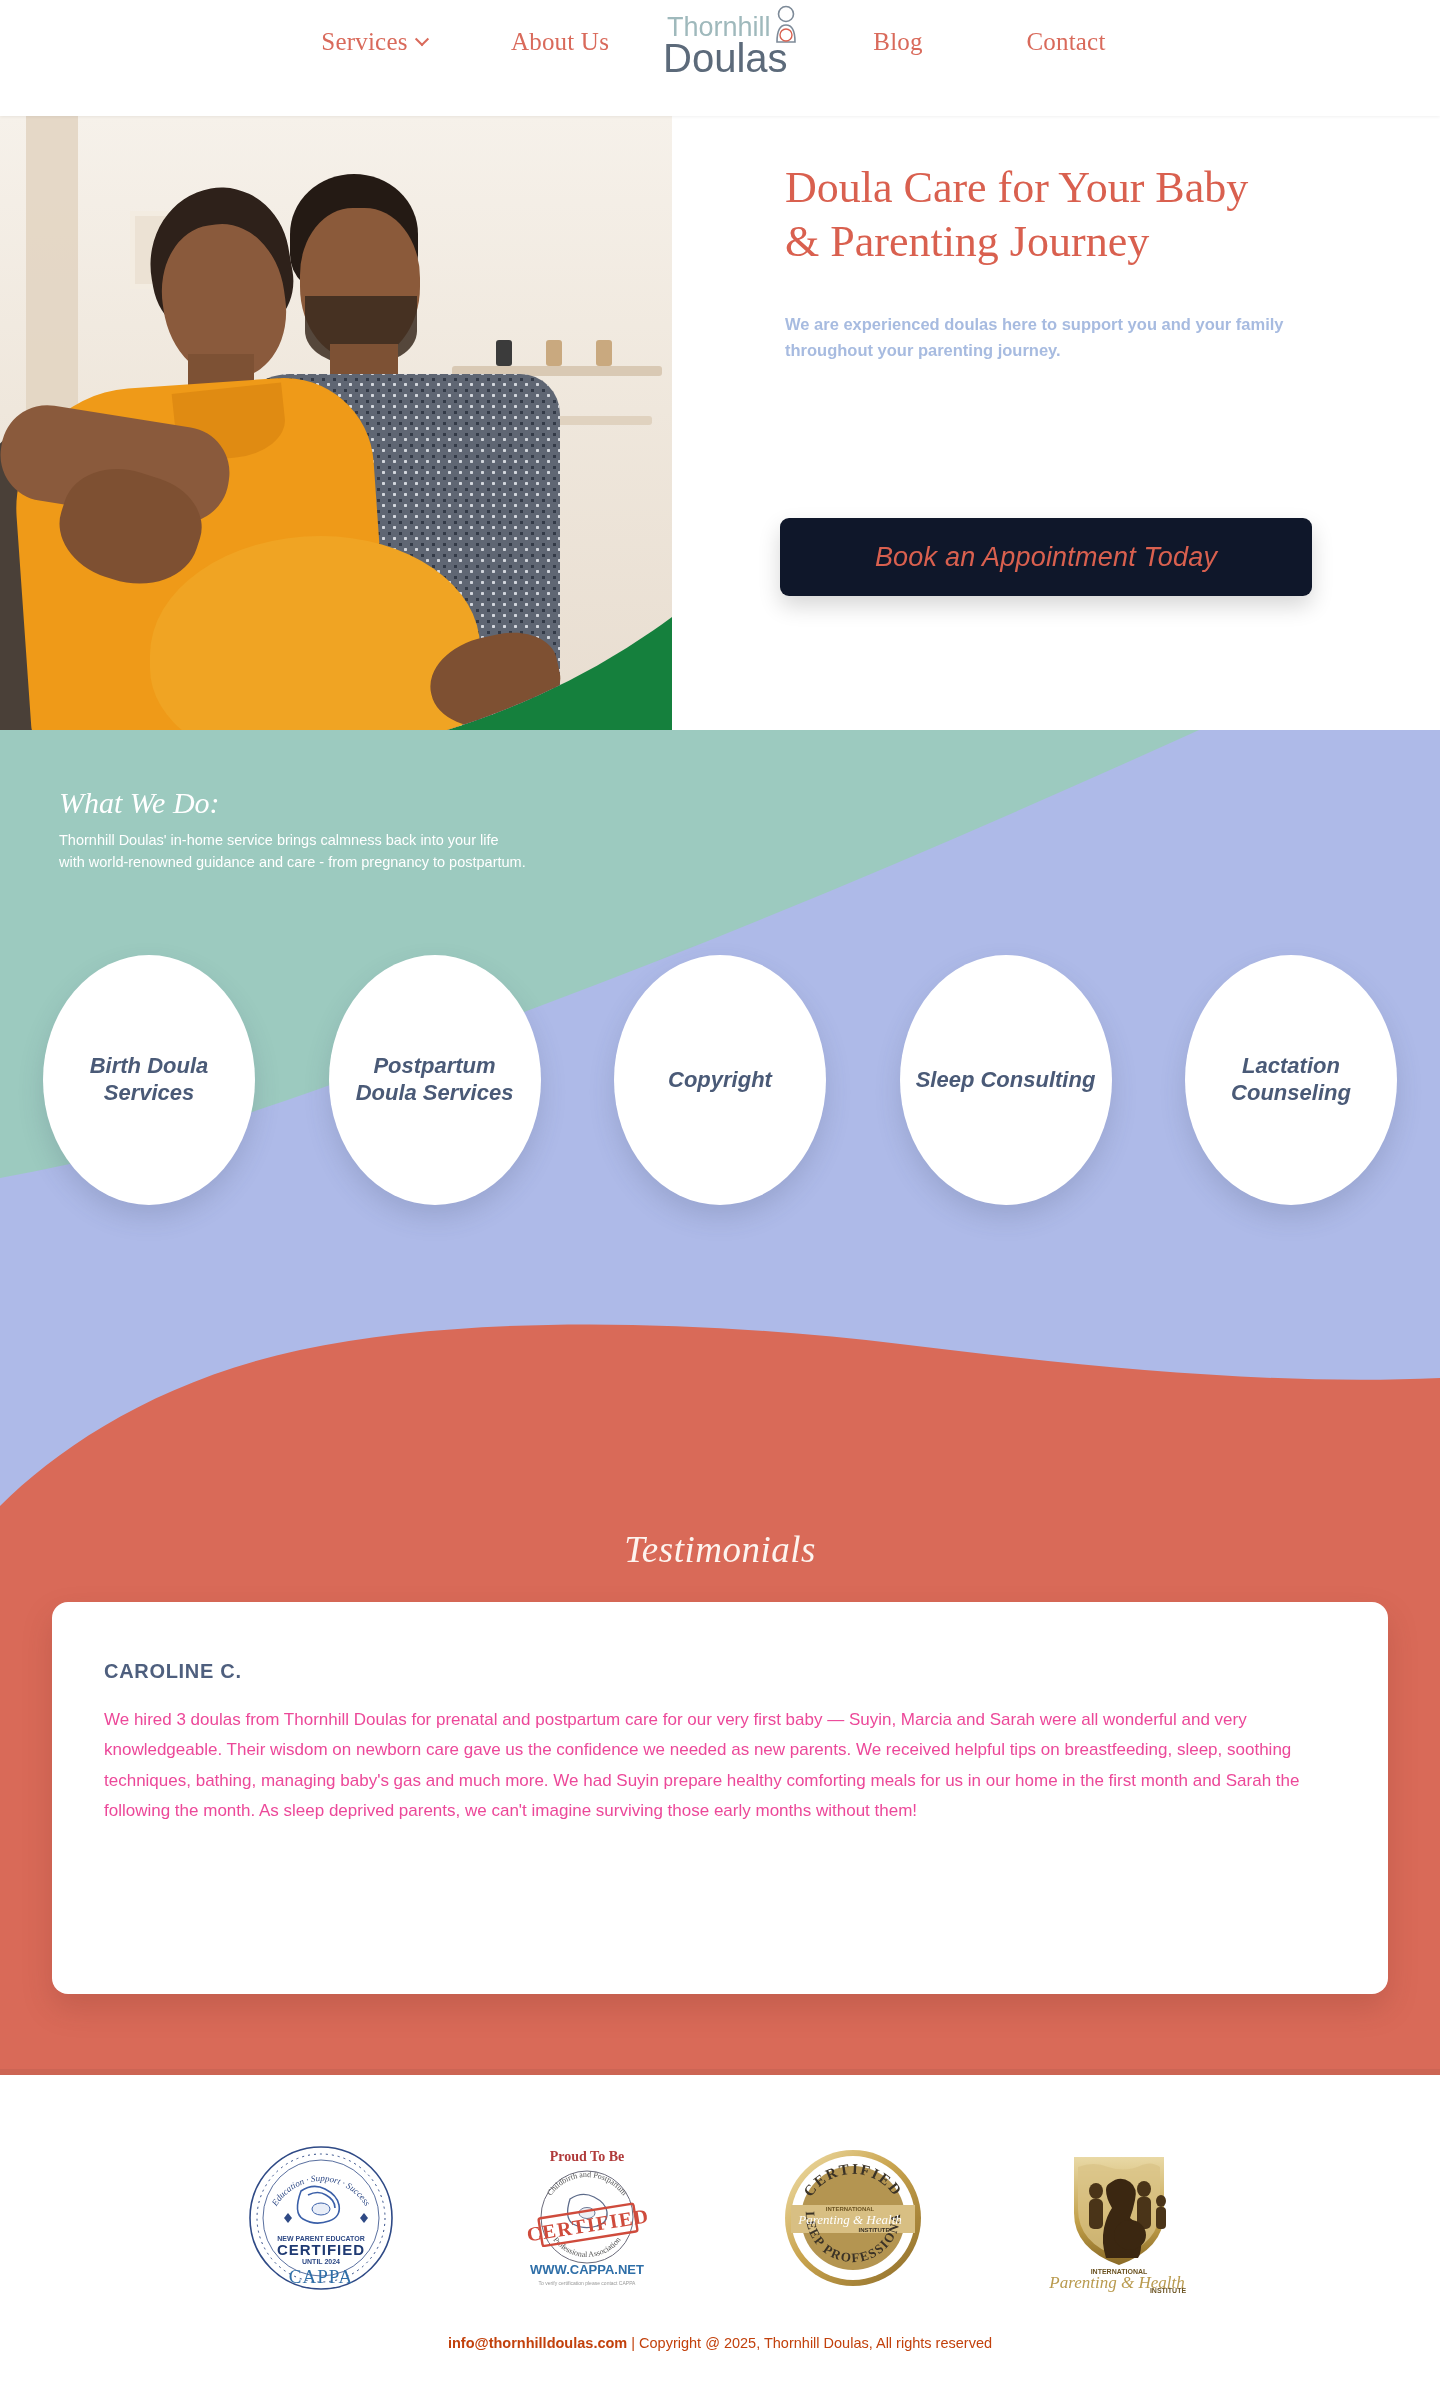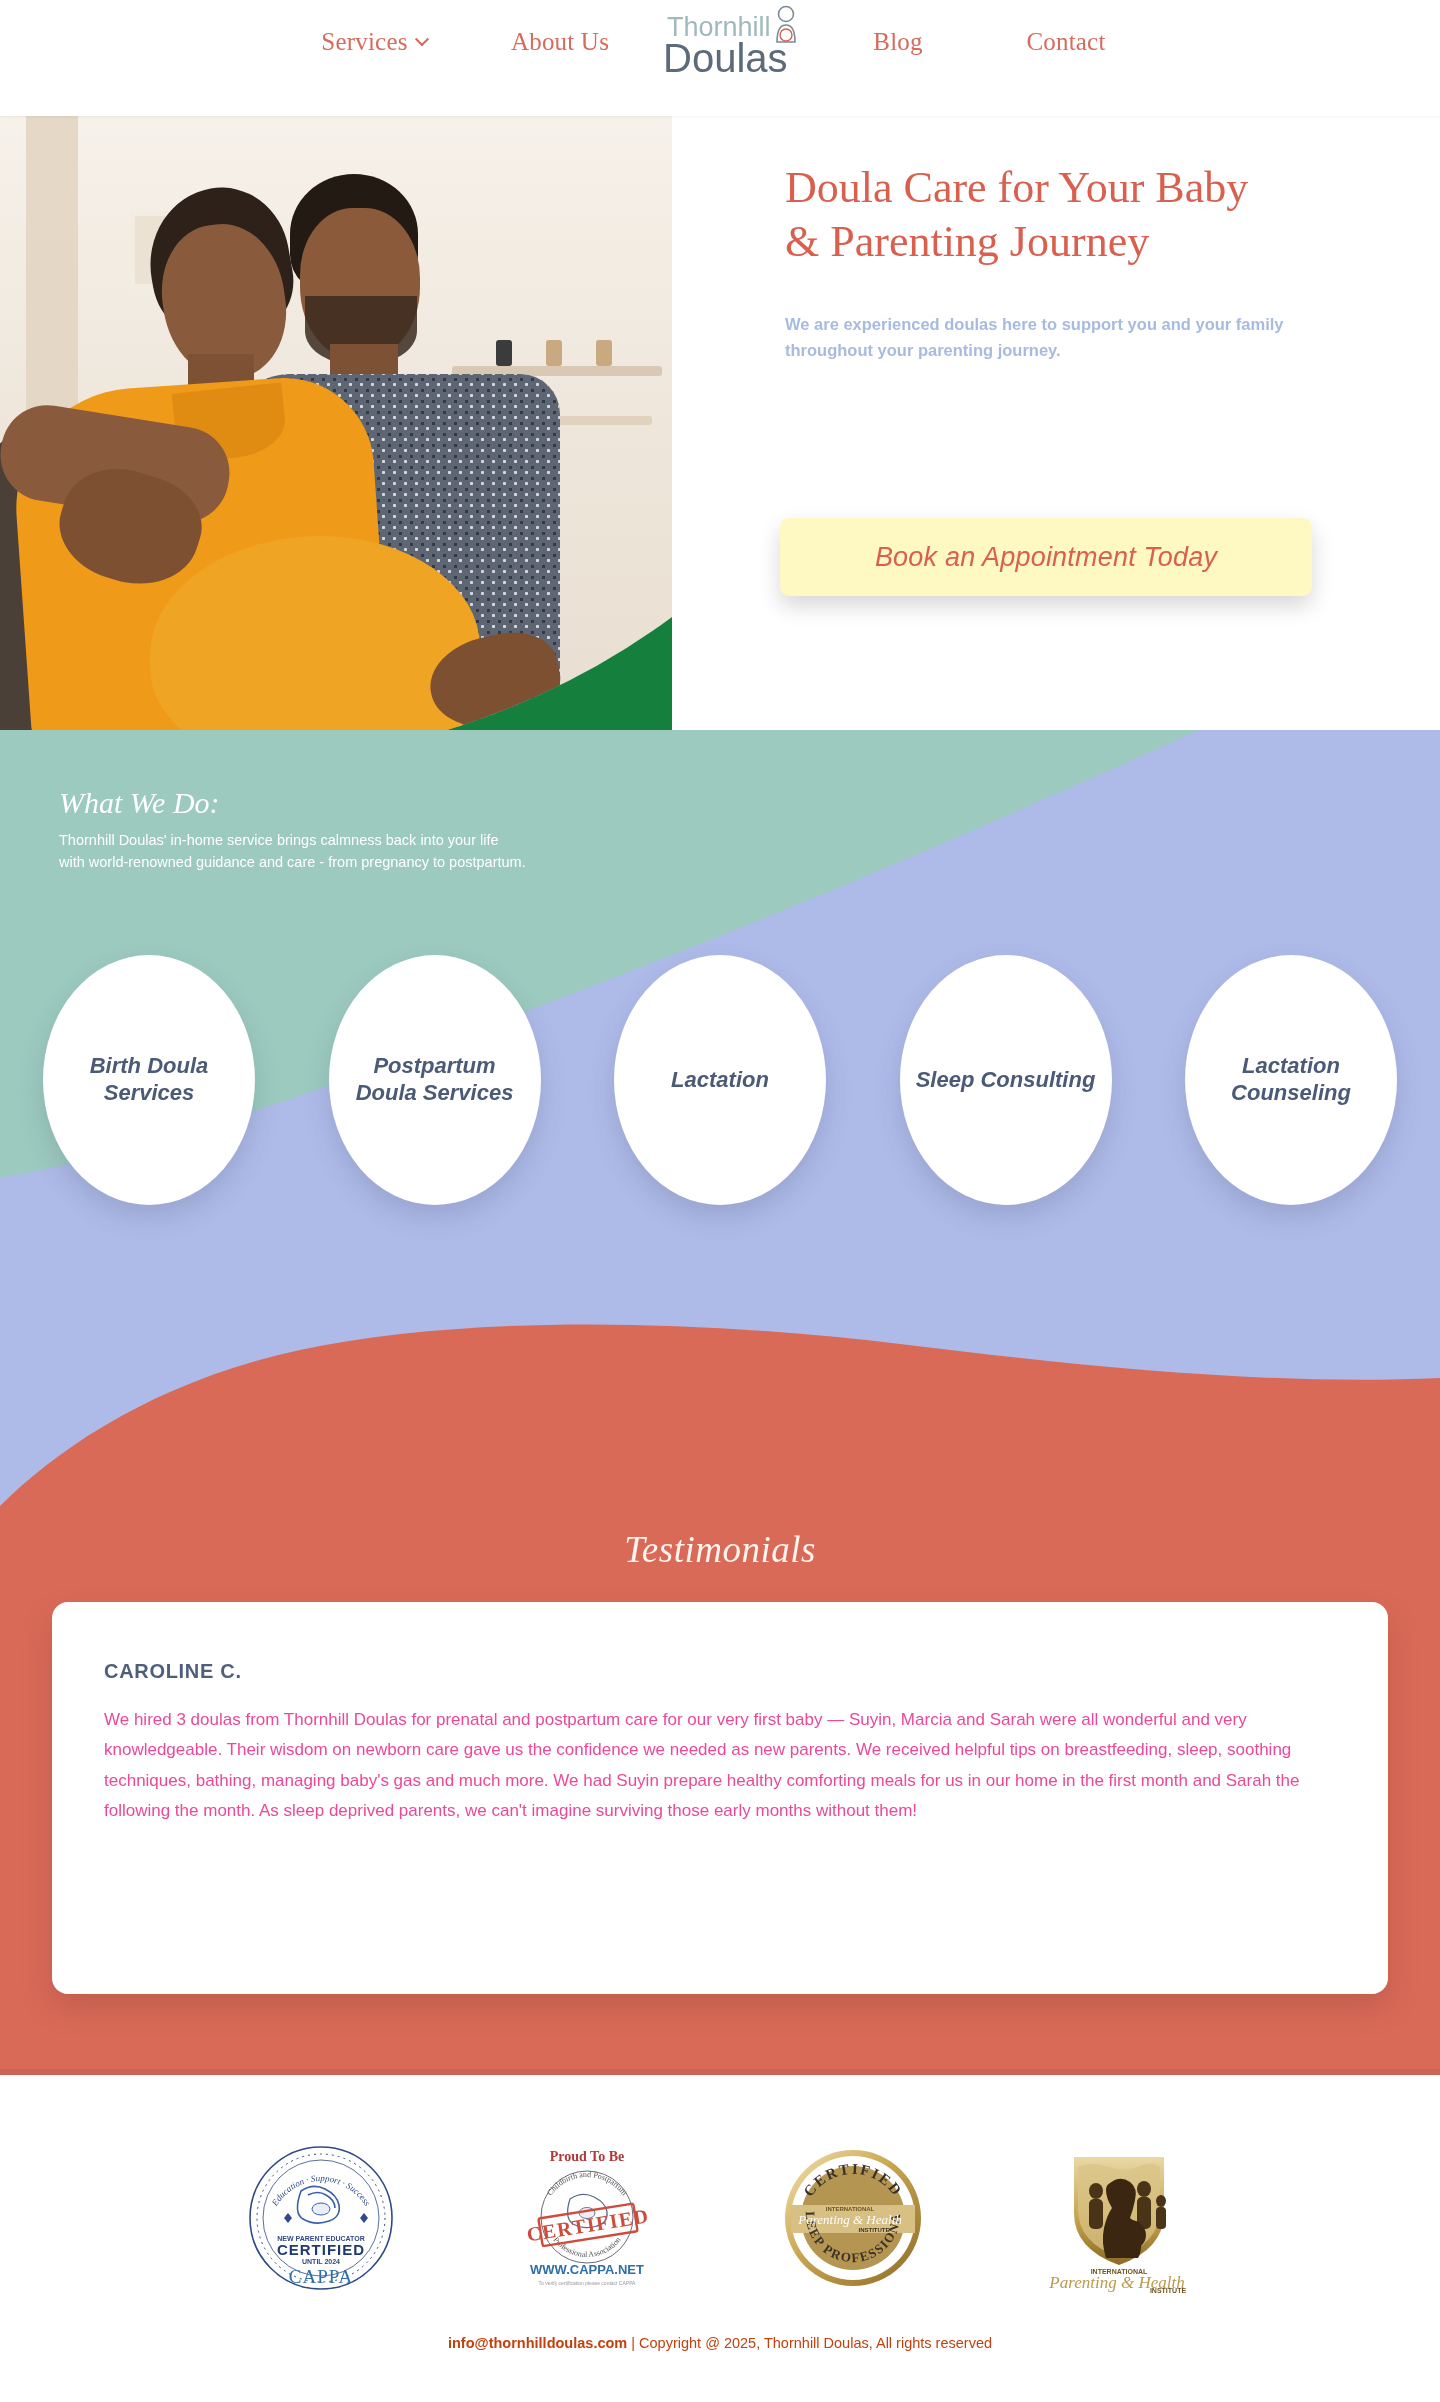--- a/index.html
+++ b/index.html
@@ -89,21 +89,21 @@
   }
   .hero-sub {
     position:absolute; left:113px; top:196px; width:600px;
     font-family:"Liberation Sans", sans-serif;
     font-size:16.5px; line-height:1.55; font-weight:700; color:#a7bbe0;
   }
 
   
   .cta {
     position:absolute; left:780px; top:518px; width:532px; height:78px;
-    background:#fef9c3; border-radius:9px; z-index:30;
+    background:#0f172a; border-radius:9px; z-index:30;
     display:flex; align-items:center; justify-content:center;
     box-shadow: 0 10px 22px rgba(0,0,0,0.16);
     cursor:pointer;
   }
   .cta span {
     font-family:"Liberation Sans", sans-serif;
     font-style:italic; font-size:27px; color:#d9604f; letter-spacing:.2px;
   }
 
   
@@ -241,21 +241,21 @@
   </div>
 
   <div class="circles">
     <div class="circle">
       <span>Birth Doula Services</span>
     </div>
     <div class="circle">
       <span>Postpartum Doula Services</span>
     </div>
     <div class="circle">
-      <span>Lactation</span>
+      <span>Copyright</span>
     </div>
     <div class="circle">
       <span>Sleep Consulting</span>
     </div>
     <div class="circle">
       <span>Lactation Counseling</span>
     </div>
   </div>
 
   <div class="testi-title">Testimonials</div>

